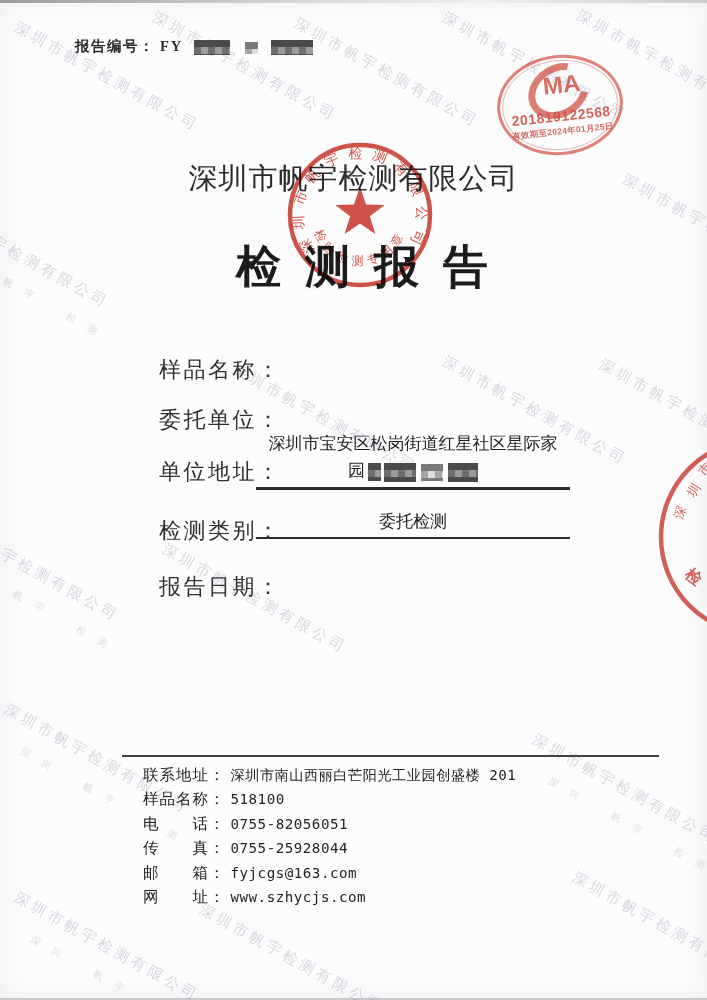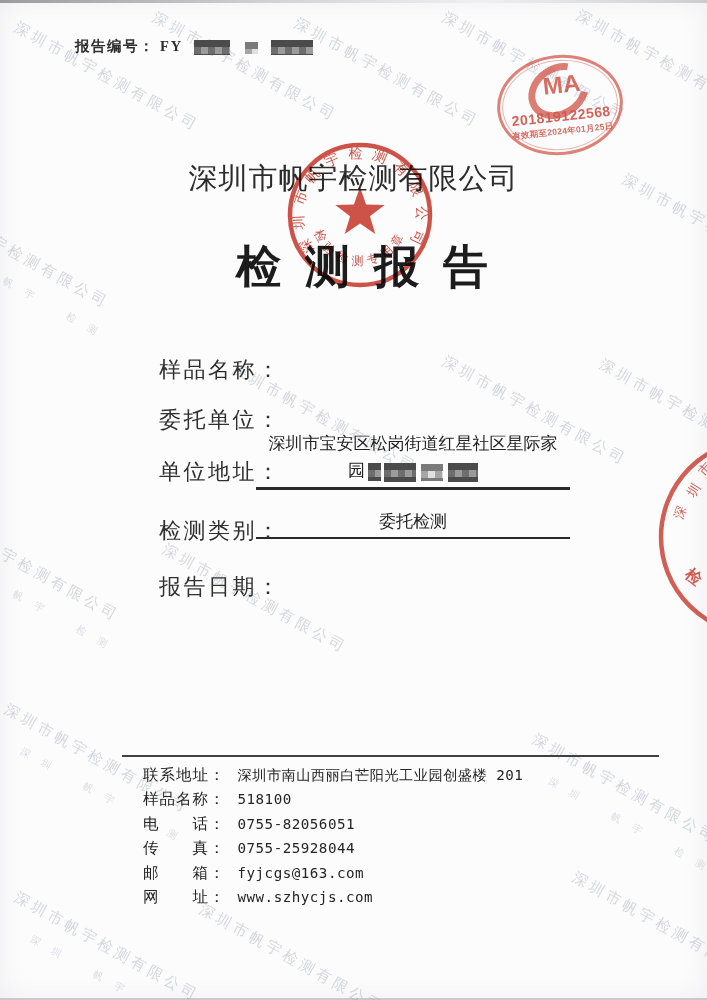--- a/index.html
+++ b/index.html
@@ -47,21 +47,21 @@
 
   
   .f-label{position:absolute;left:150px;z-index:2;font-size:22px;letter-spacing:2.5px;color:#303030;margin-left:9px;}
   .f-line{position:absolute;left:256px;width:314px;z-index:2;text-align:center;
           font-size:17px;color:#222;border-bottom:2px solid #2a2a2a;}
   .f-two{line-height:27px;border-bottom-width:3px;}
 
   
   .contact-rule{position:absolute;left:122px;top:755px;width:537px;height:2px;background:#414141;z-index:2;}
   .contact{position:absolute;left:143px;top:763px;z-index:2;font-size:15.5px;line-height:23.4px;letter-spacing:1px;color:#242424;}
-  .c-val{font-family:"DejaVu Sans Mono","Liberation Mono",monospace;font-size:14.2px;letter-spacing:.5px;margin-left:12px;}
+  .c-val{font-family:"DejaVu Sans Mono","Liberation Mono",monospace;font-size:14.2px;letter-spacing:.5px;margin-left:5px;}
 </style>
 </head>
 <body>
 
 <div class="page">
 
   <div class="scan-top"></div>
   <div class="scan-bottom"></div>
 
   <div class="wm" style="left:20px;top:18px">深圳市帆宇检测有限公司</div>

